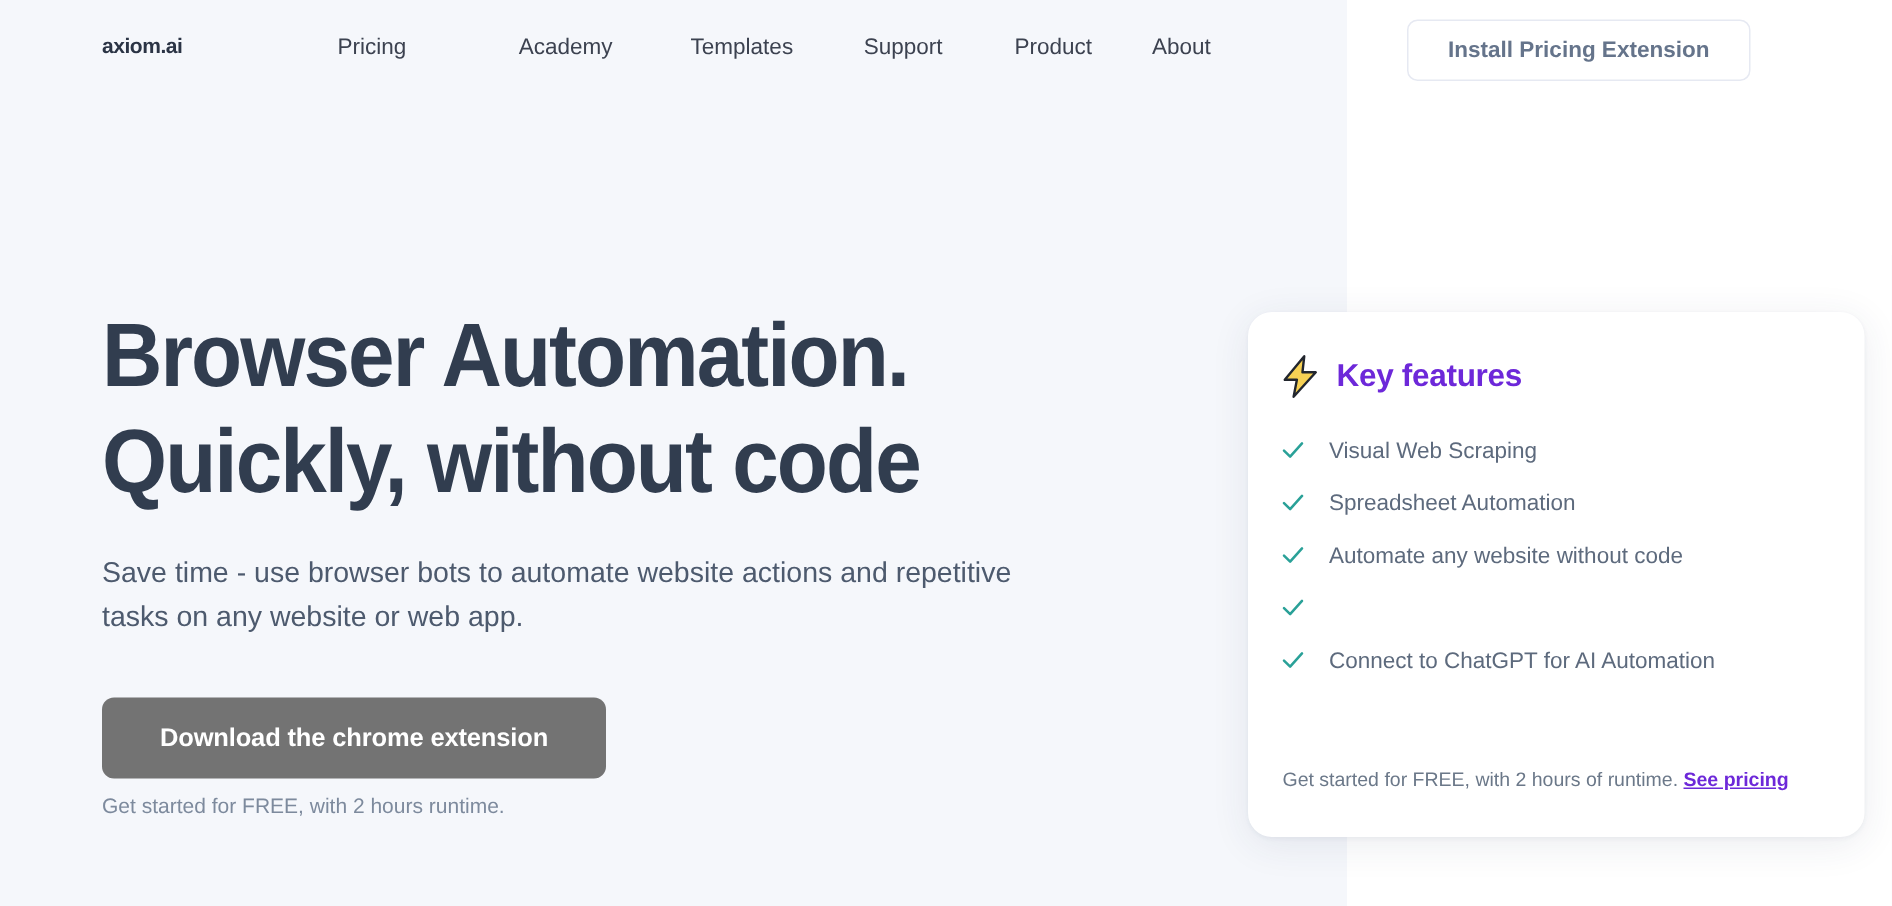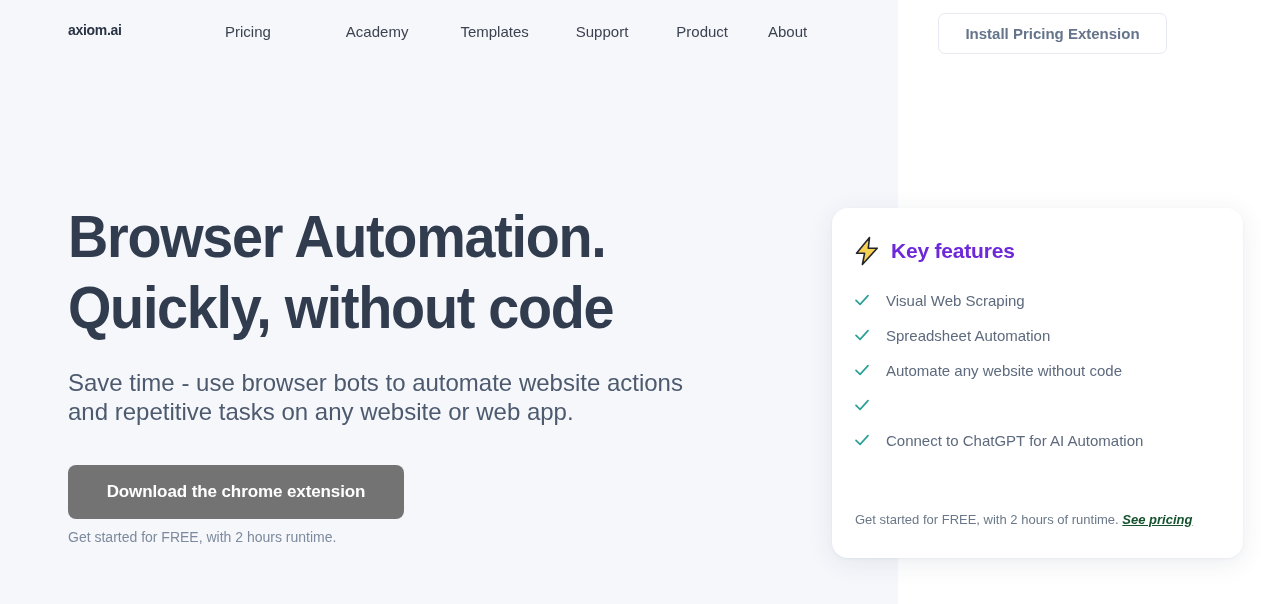--- a/index.html
+++ b/index.html
@@ -116,21 +116,21 @@
     transform: scaleX(0.93);
     transform-origin: left top;
   }
   .hero-title .line { display: block; white-space: nowrap; }
 
   .hero-sub {
     position: absolute;
     left: 68px;
     top: 368px;
     width: 640px;
-    font-size: 24px;
+    font-size: 19px;
     line-height: 29px;
     color: #4d5a6e;
   }
 
   .cta-btn {
     position: absolute;
     left: 68px;
     top: 465px;
     width: 336px;
     height: 54px;
@@ -215,25 +215,24 @@
 
   .card-foot {
     position: absolute;
     left: 23px;
     top: 304px;
     font-size: 13px;
     color: #6b7889;
     white-space: nowrap;
   }
   .card-foot a {
-    color: #14532d;
+    color: #6d28d9;
     font-weight: 700;
     text-decoration: underline;
     cursor: pointer;
-    font-style: italic;
   }
 </style>
 </head>
 <body>
 
 <div id="page">
 
   <div class="bg-left"></div>
   <div class="bg-right"></div>
 

